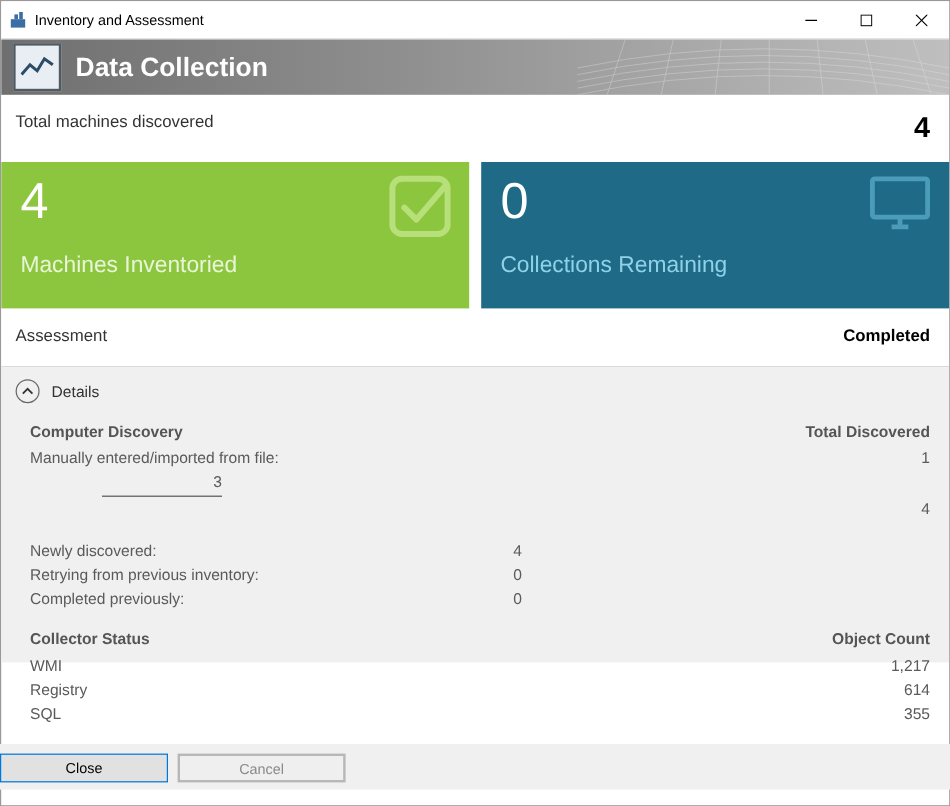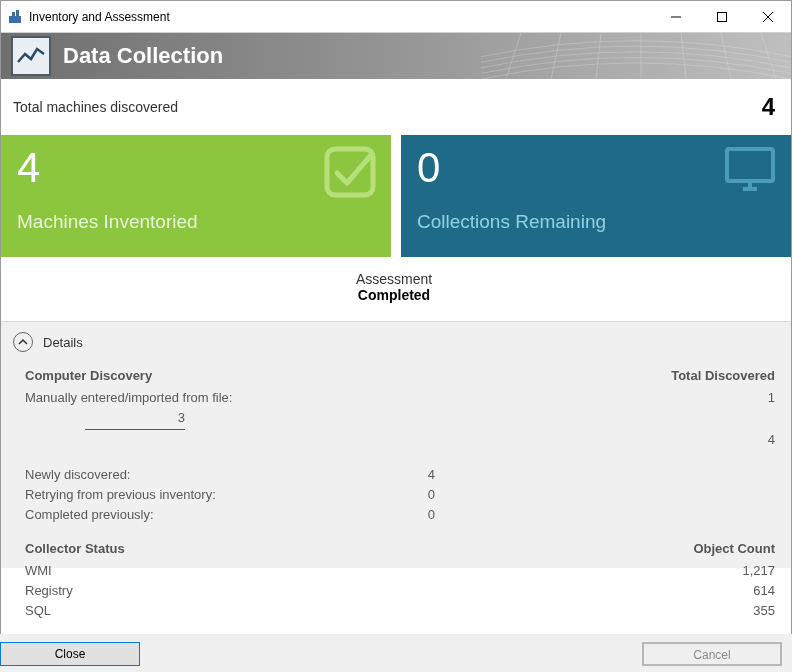--- a/index.html
+++ b/index.html
@@ -54,21 +54,21 @@
   .header-title {
     color:#fff; font-size: 22px; font-weight:600;
   }
   .grid-deco {
     position:absolute; right:0; top:0; height:100%; width:310px;
     opacity:0.5;
   }
 
   
   .total-row {
-    display:flex; align-items:center;
+    display:flex; 
     padding: 14px 16px 14px 12px;
     background:#fff;
   }
   .total-row .label { flex:1; font-size:14px; color:#333; }
   .total-row .value { font-size:24px; font-weight:700; color:#000; }
 
   
   .tiles {
     display:flex; gap:10px; padding:0;
   }
@@ -85,21 +85,20 @@
   .tile .tile-icon { position:absolute; right:14px; top:10px; }
   .tile-green .tile-icon svg { stroke:#b7e07a; }
   .tile-teal  .tile-icon svg { stroke:#4a9cb8; }
 
   
   .assessment-row {
     display:flex; align-items:center;
     padding: 14px 16px 18px 12px;
     background:#fff;
     border-bottom:1px solid #d8d8d8;
-    flex-direction:column;
   }
   .assessment-row .label { flex:1; font-size:14px; }
   .assessment-row .status { font-size:14px; font-weight:700; color:#000; }
 
   
   .details-area {
     background:#f0f0f0;
     padding: 10px 16px 0 12px;
     height: 246px;
   }
@@ -130,24 +129,24 @@
   .total-underline-wrap {
     display:flex; justify-content:flex-end;
   }
   .total-underline-wrap .underline { display:inline-block; width:100px; text-align:right; }
 
   .block-spacer { height:14px; }
 
   
   .button-bar {
     position:absolute;
-    bottom:0; left:0; right:0;
+    bottom:14px; left:0; right:0;
     height:38px;
     background:#f0f0f0;
-    display:flex; justify-content:space-between; align-items:center;
+    display:flex; justify-content:flex-start; align-items:center;
     padding-right:10px; gap:8px;
     border-top:1px solid #f0f0f0;
   }
   .btn {
     width:140px; height:24px;
     border:2px solid #3b82f6;
     background:#e1e1e1;
     font-size:12px;
     text-align:center;
     line-height:22px;

